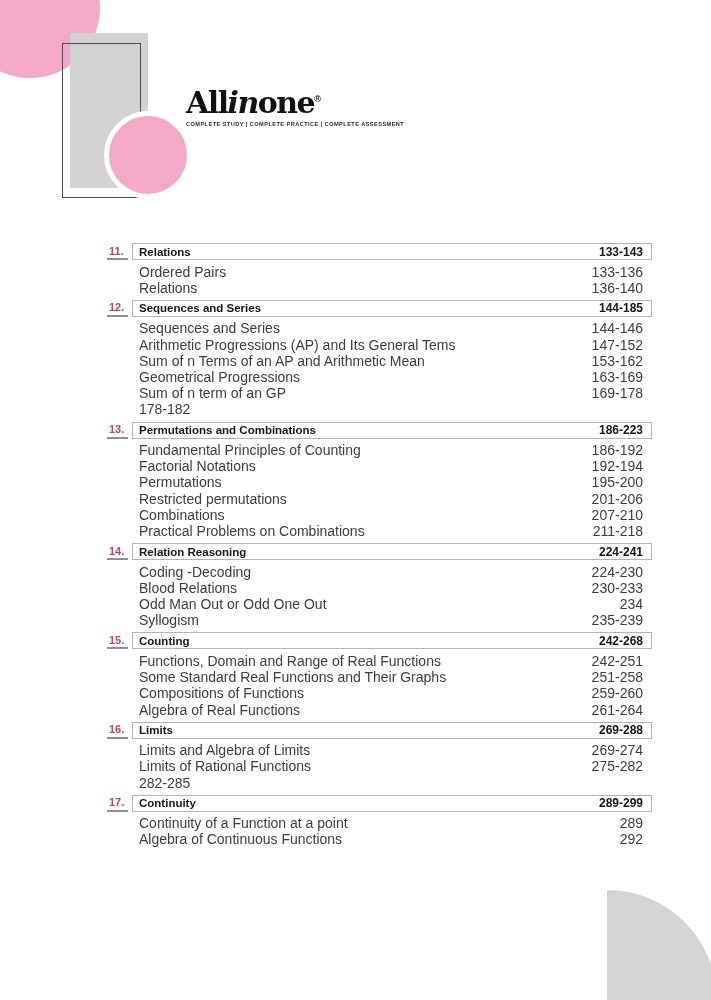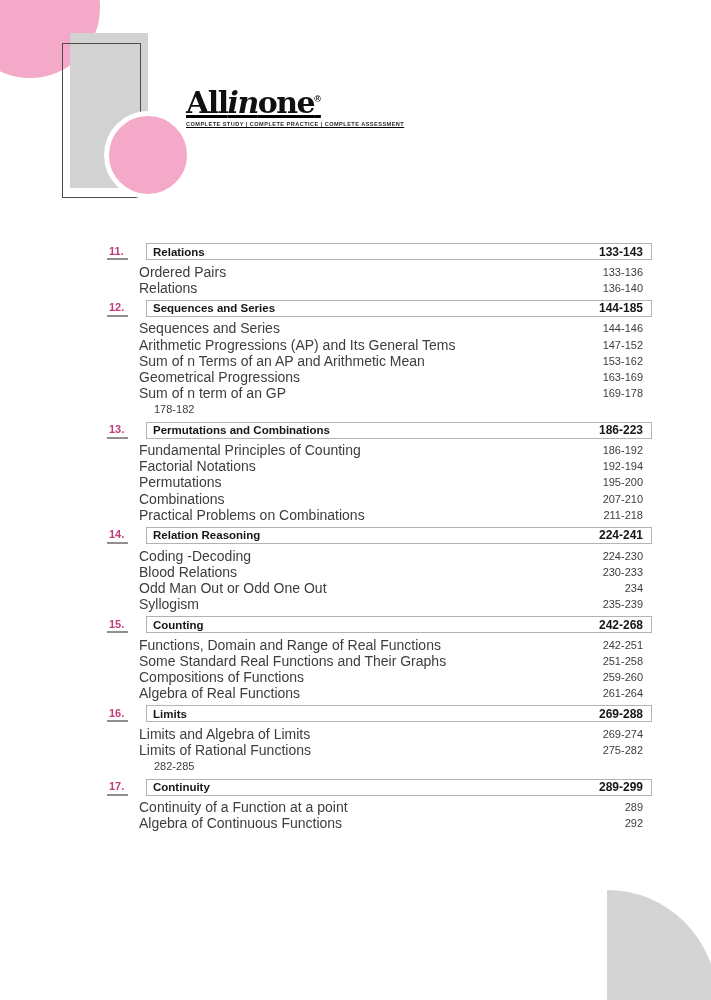--- a/index.html
+++ b/index.html
@@ -23,57 +23,57 @@
   }
   .circle-mid{
     position:absolute;left:104px;top:111px;width:78px;height:78px;
     border-radius:50%;background:#f3a9c7;border:5px solid #ffffff;
   }
   .circle-br{
     position:absolute;left:607px;top:890px;width:110px;height:110px;
     background:#d4d4d4;border-radius:0 100% 0 0;
   }
   
-  .logo{position:absolute;left:186px;top:88px;text-decoration:underline;}
+  .logo{position:absolute;left:186px;top:88px;}
   .logo-text{
     font-family:"DejaVu Serif", serif;font-weight:bold;font-size:30px;
     line-height:1;color:#101010;letter-spacing:-1.5px;white-space:nowrap;
   }
   .logo-in{font-style:italic;}
   .logo-reg{
     font-size:9px;vertical-align:super;letter-spacing:0;
     font-family:"Liberation Sans", sans-serif;
   }
   .logo-tagline{
     margin-top:3px;font-size:5.6px;font-weight:bold;letter-spacing:0.45px;
     color:#2a2a2a;white-space:nowrap;
   }
   
   .toc{position:absolute;left:107px;top:243px;width:545px;}
   .chapter-header{display:flex;align-items:stretch;height:17px;}
   .chapter-num{
-    width:21px;margin-right:18px;box-sizing:border-box;
+    width:21px;margin-right:4px;box-sizing:border-box;
     color:#c13d7a;font-weight:bold;font-size:11px;
     border-bottom:2px solid #8f8f8f;
     display:flex;align-items:center;padding-left:2px;
   }
   .chapter-box{
     flex:1;box-sizing:border-box;border:1px solid #b3b3b3;background:#ffffff;
     display:flex;justify-content:space-between;align-items:center;
     padding:0 8px 0 6px;
   }
   .chapter-title{font-weight:bold;font-size:11.5px;color:#161616;}
   .chapter-pages{font-weight:bold;font-size:12px;color:#161616;}
   .chapter-items{margin:3.5px 0 4px 26px;}
   .item-row{
     display:flex;justify-content:space-between;align-items:center;
     height:16.2px;padding:0 9px 0 6px;box-sizing:border-box;
   }
   .item-title{font-size:14px;color:#3d3d3d;}
-  .item-pages{font-size:11px;color:#3d3d3d;margin-left:15px;}
+  .item-pages{font-size:14px;color:#3d3d3d;}
 </style>
 </head>
 <body>
 
 <div class="circle-tl"></div>
 <div class="rect-fill"></div>
 <div class="rect-outline"></div>
 <div class="circle-mid"></div>
 <div class="circle-br"></div>
 
@@ -161,20 +161,24 @@
   <div class="item-row">
     <span class="item-title">Factorial Notations</span>
     <span class="item-pages">192-194</span>
   </div>
 
   <div class="item-row">
     <span class="item-title">Permutations</span>
     <span class="item-pages">195-200</span>
   </div>
 
+  <div class="item-row">
+    <span class="item-title">Restricted permutations</span>
+    <span class="item-pages">201-206</span>
+  </div>
 
   <div class="item-row">
     <span class="item-title">Combinations</span>
     <span class="item-pages">207-210</span>
   </div>
 
   <div class="item-row">
     <span class="item-title">Practical Problems on Combinations</span>
     <span class="item-pages">211-218</span>
   </div>

